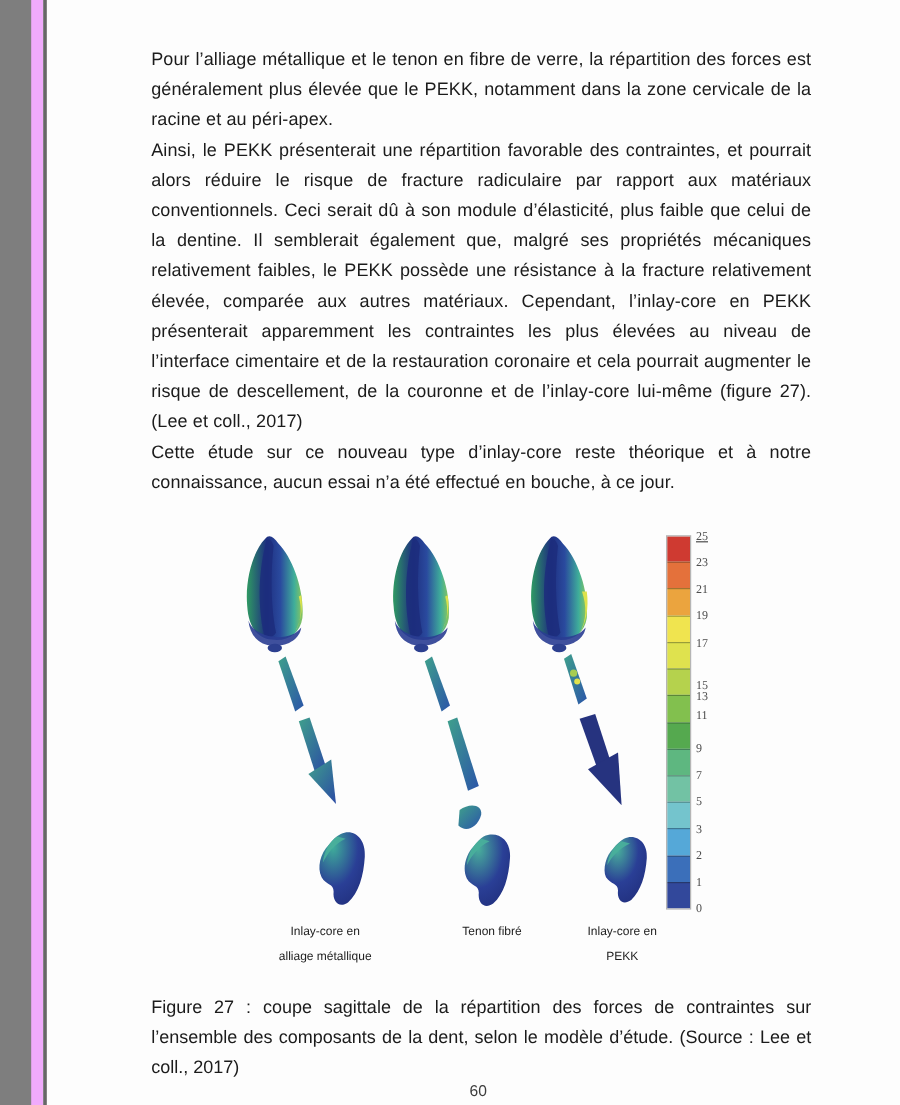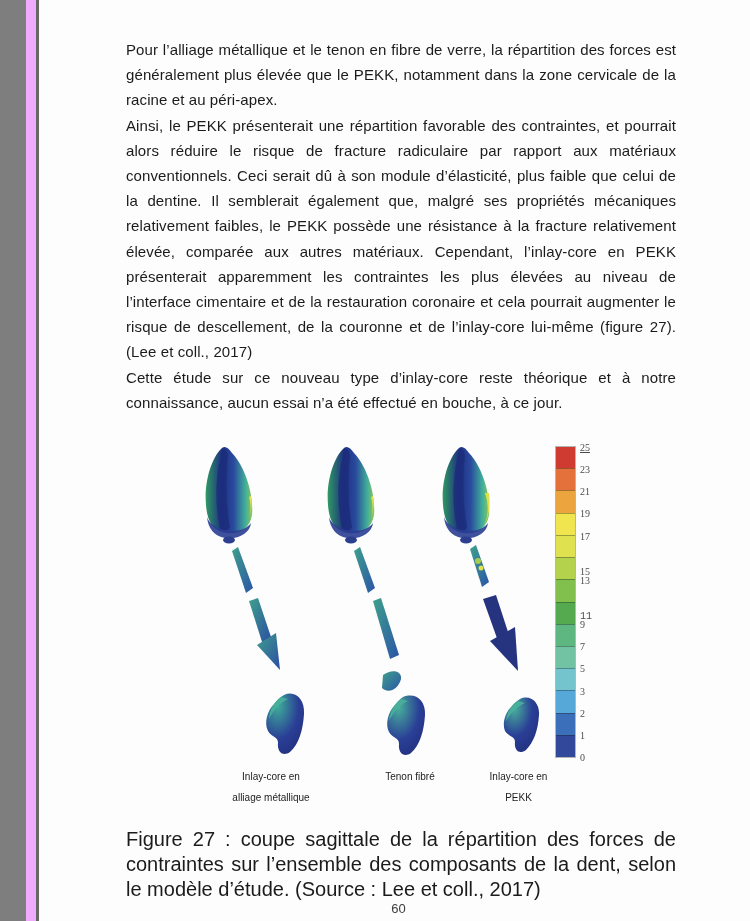--- a/index.html
+++ b/index.html
@@ -15,21 +15,21 @@
   .fig-label{position:absolute;text-align:center;font-size:10px;line-height:21px;color:#1c1c1c;}
   .fig-label span{display:block;}
   
   .cbar{position:absolute;top:6px;width:19px;height:310px;display:flex;flex-direction:column;
         outline:1px solid #b5b5b5;}
   .cb-seg{flex:1;border-top:1px solid rgba(20,30,20,.35);}
   .cb-seg:first-child{border-top:none;}
   .cb-ticks{position:absolute;top:6px;width:24px;height:310px;
             font-family:"Liberation Serif",serif;font-size:10px;color:#4c4c4c;}
   .cb-tick{position:absolute;left:0;line-height:10px;}
-  .caption{margin:14px 0 0 0;font-size:20px;line-height:25.2px;color:#1b1b1b;text-align:justify;}
+  .caption{margin:14px 0 0 0;font-size:15px;line-height:25.2px;color:#1b1b1b;text-align:justify;}
   .page-num{position:absolute;left:0;width:719px;top:901px;text-align:center;
             font-size:13px;color:#3c3c3c;}
 </style>
 </head>
 <body>
 
 <div class="viewport">
   <div class="page">
     <div class="content">
 
@@ -155,21 +155,21 @@
             <div class="cb-seg" style="background: rgb(50, 72, 155);"></div>
           </div>
         <div class="cb-ticks" style="left:454px">
             <span class="cb-tick" style="top: -4px; text-decoration: underline;">25</span>
             <span class="cb-tick" style="top: 18.1429px;">23</span>
             <span class="cb-tick" style="top: 40.2857px;">21</span>
             <span class="cb-tick" style="top: 62.4286px; text-align: right;">19</span>
             <span class="cb-tick" style="top: 84.5714px;">17</span>
             <span class="cb-tick" style="top: 120px;">15</span>
             <span class="cb-tick" style="top: 128.857px;">13</span>
-            <span class="cb-tick" style="top: 165px; font-family: Liberation Mono, monospace;">11</span>
+            <span class="cb-tick" style="top: 145px;">11</span>
             <span class="cb-tick" style="top: 173.143px;">9</span>
             <span class="cb-tick" style="top: 195.286px;">7</span>
             <span class="cb-tick" style="top: 217.429px;">5</span>
             <span class="cb-tick" style="top: 239.571px;">3</span>
             <span class="cb-tick" style="top: 261.714px;">2</span>
             <span class="cb-tick" style="top: 283.857px;">1</span>
             <span class="cb-tick" style="top: 306px;">0</span>
           </div>
 
         <div class="fig-label" style="left:65px;top:325px;width:160px">

